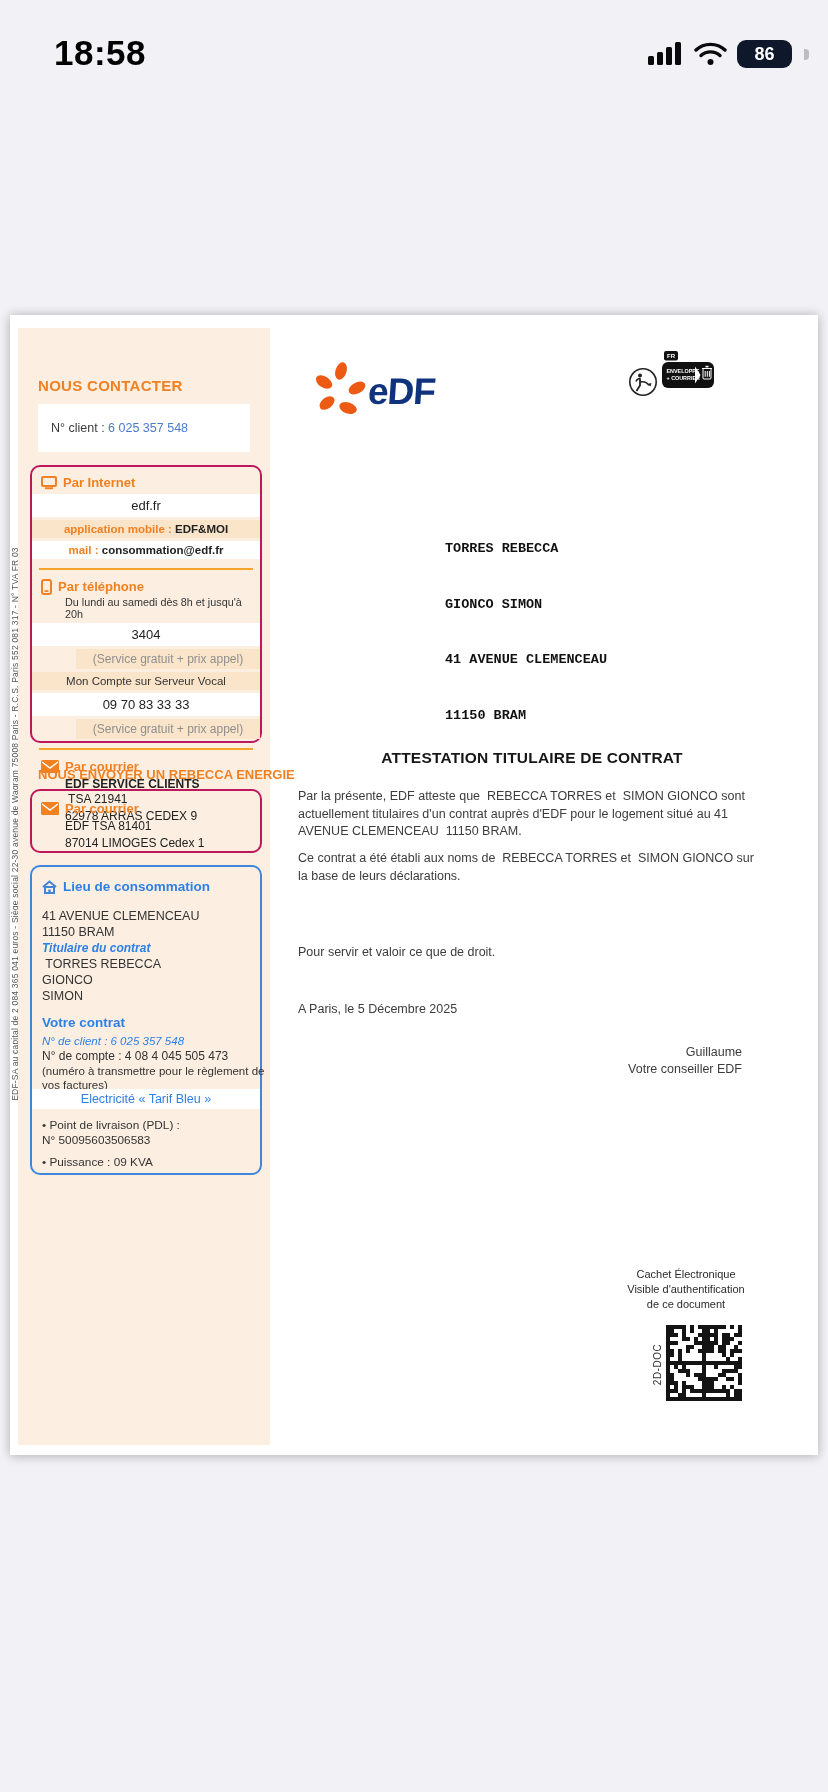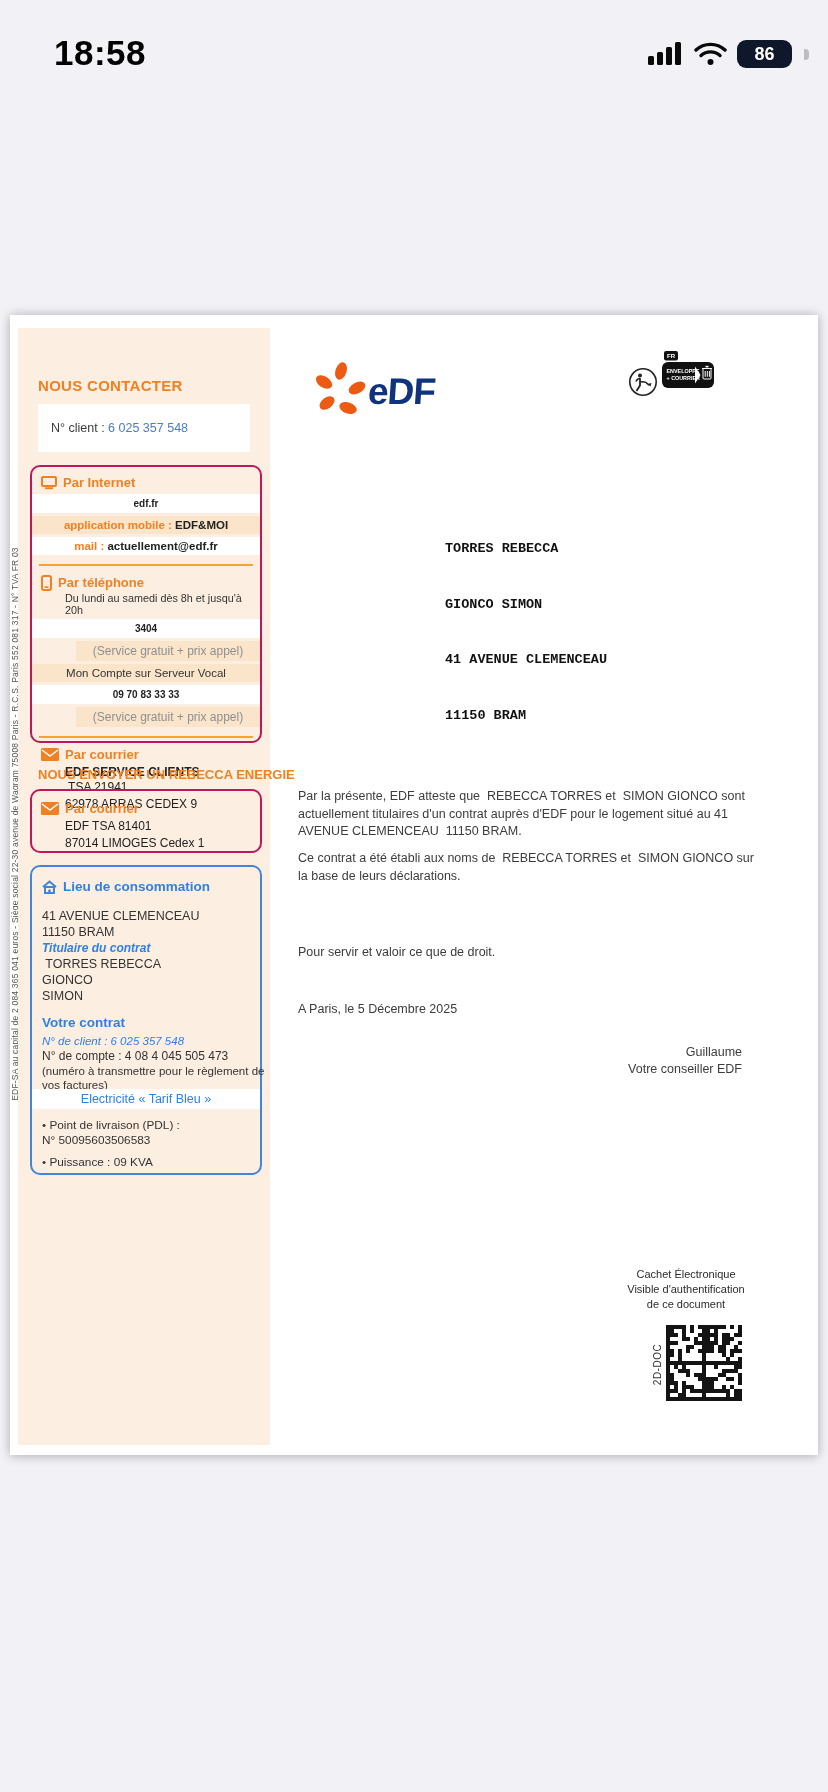--- a/index.html
+++ b/index.html
@@ -24,21 +24,21 @@
   .blue-txt{color:#4A7CC9;}
   .obox{position:absolute;border:2px solid #be185d;border-radius:10px;box-sizing:border-box;}
   #contact-box{left:20px;top:150px;width:232px;height:278px;padding-top:7px;}
   #cheque-box{left:20px;top:474px;width:232px;height:64px;padding-top:9px;}
   .hdr{display:flex;align-items:center;gap:6px;padding-left:9px;color:#F08122;font-weight:700;font-size:13px;line-height:17px;}
   .strip{text-align:center;font-size:11.5px;color:#333;padding:3px 0;margin-top:3px;}
   .strip.white{background:#fff;}
   .strip.tint{background:#FAE5CB;}
   .strip .olbl{color:#F08122;font-weight:700;}
   .strip .bval{color:#222;font-weight:700;}
-  .bignum{font-size:10px;font-weight:700;color:#222;padding:4px 0;}
+  .bignum{font-size:13px;font-weight:400;color:#222;padding:4px 0;}
   .gray-note{color:#8F8F8F;font-size:12px;margin-left:44px;}
   .divider{height:2px;background:#F6A42B;margin:9px 7px 8px 7px;}
   .sub{padding-left:33px;font-size:10.8px;color:#333;margin-top:1px;}
   .addr{padding-left:33px;font-size:12px;color:#222;line-height:15px;margin-top:2px;}
   .addr b{font-weight:700;}
   
   .bbox{position:absolute;left:20px;top:550px;width:232px;height:310px;border:2px solid #4286DB;border-radius:10px;box-sizing:border-box;}
   .bbox .bi{position:absolute;left:10px;font-size:12.5px;color:#333;line-height:15px;white-space:pre;}
   .bbox .bh{position:absolute;left:10px;font-weight:700;color:#2F80E4;}
   .tariff-strip{position:absolute;left:0;top:222px;width:100%;background:#fff;text-align:center;
@@ -111,21 +111,21 @@
     <div class="obox" id="contact-box">
       <div class="hdr">
         <svg class="icon-inline" width="16" height="14" viewBox="0 0 16 14">
           <rect x="1" y="1" width="14" height="9" rx="1" fill="none" stroke="#F08122" stroke-width="2"></rect>
           <rect x="4" y="11.3" width="8" height="1.9" fill="#F08122"></rect>
         </svg>
         <span>Par Internet</span>
       </div>
       <div class="strip white bignum">edf.fr</div>
       <div class="strip tint"><span class="olbl" style="white-space:pre;">application mobile : </span><span class="bval">EDF&amp;MOI</span></div>
-      <div class="strip white"><span class="olbl" style="white-space:pre;">mail : </span><span class="bval">actuellement@edf.fr</span></div>
+      <div class="strip white"><span class="olbl" style="white-space:pre;">mail : </span><span class="bval">consommation@edf.fr</span></div>
 
       <div class="divider"></div>
 
       <div class="hdr">
         <svg class="icon-inline" width="11" height="16" viewBox="0 0 11 16">
           <rect x="1" y="1" width="9" height="14" rx="2" fill="none" stroke="#F08122" stroke-width="2"></rect>
           <rect x="3.5" y="11.3" width="4" height="1.7" fill="#F08122"></rect>
         </svg>
         <span>Par téléphone</span>
       </div>
@@ -225,20 +225,21 @@
       </g>
     </svg>
 
     <div class="recipient">
       <div>TORRES REBECCA</div>
       <div>GIONCO SIMON</div>
       <div>41 AVENUE CLEMENCEAU</div>
       <div>11150 BRAM</div>
     </div>
 
+    <div class="doc-title">ATTESTATION TITULAIRE DE CONTRAT</div>
     <div class="para" id="para1">Par la présente, EDF atteste que  REBECCA TORRES et  SIMON GIONCO sont actuellement titulaires d'un contrat auprès d'EDF pour le logement situé au 41 AVENUE CLEMENCEAU  11150 BRAM.</div>
     <div class="para" id="para2">Ce contrat a été établi aux noms de  REBECCA TORRES et  SIMON GIONCO sur la base de leurs déclarations.</div>
     <div class="para" id="para3">Pour servir et valoir ce que de droit.</div>
     <div class="para" id="date-line">A Paris, le 5 Décembre 2025</div>
     <div class="signature">
       <div>Guillaume</div>
       <div>Votre conseiller EDF</div>
     </div>
 
     <div class="cachet">

